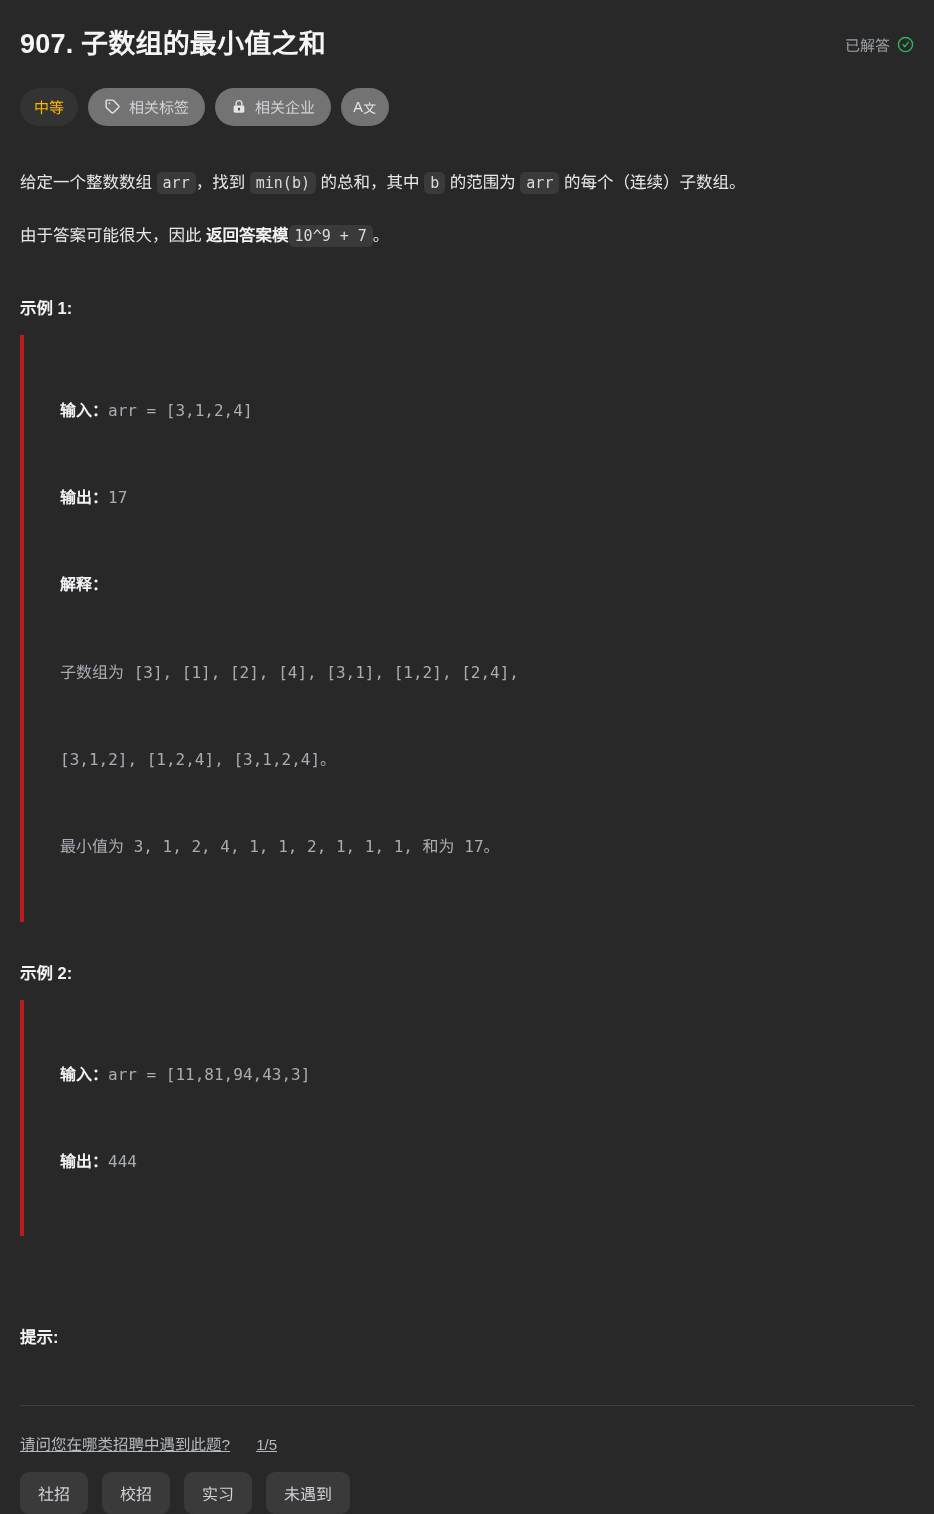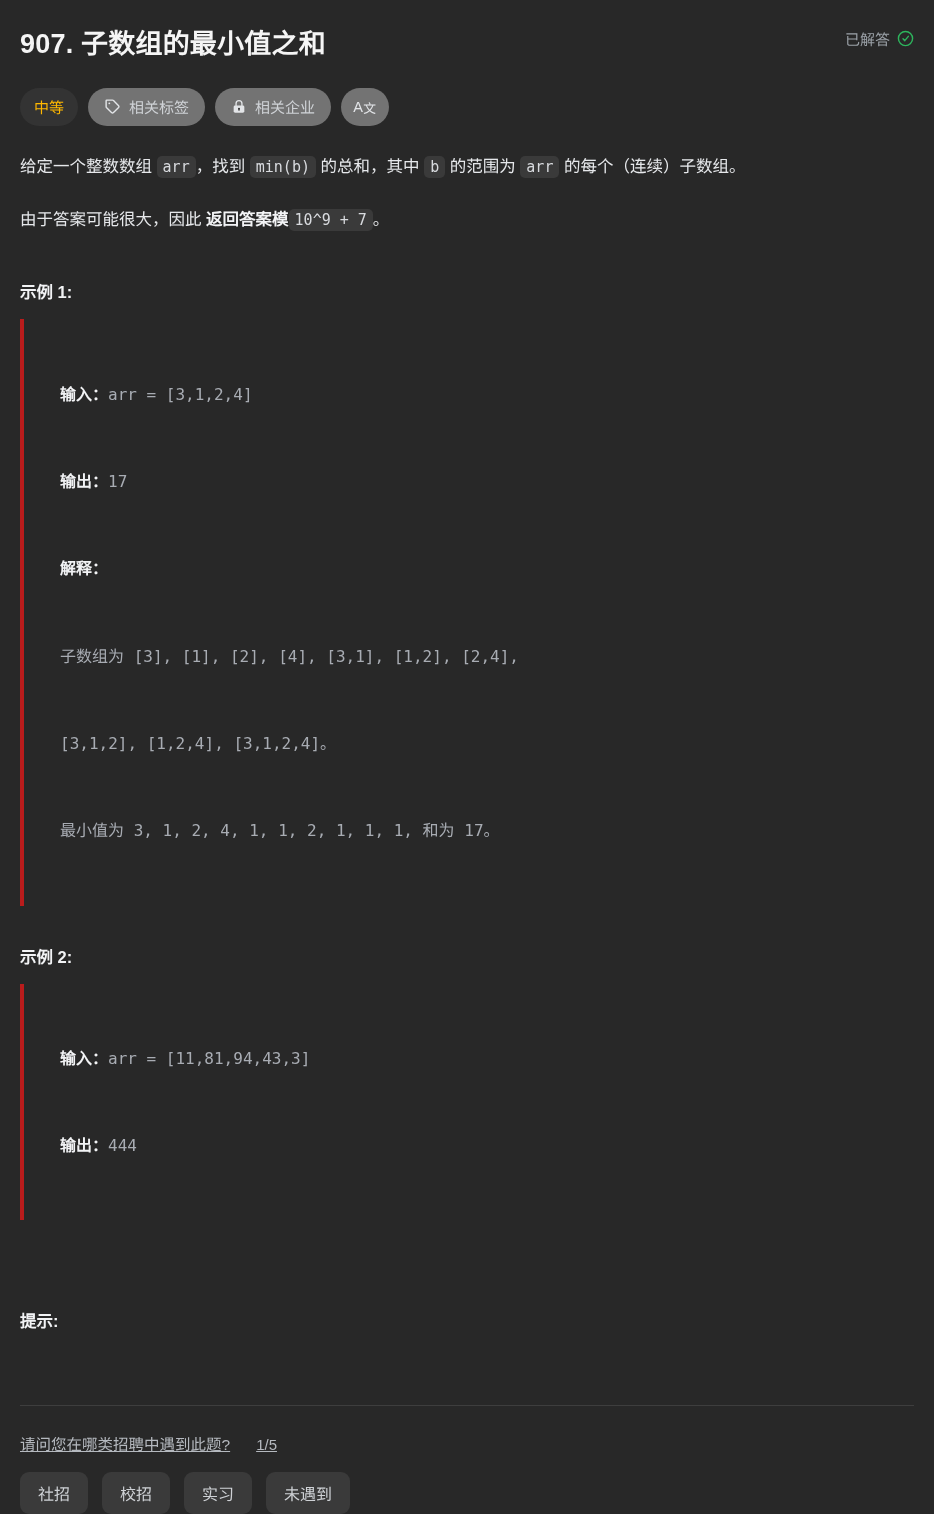--- a/index.html
+++ b/index.html
@@ -22,21 +22,21 @@
     box-sizing: border-box;
     padding: 0 20px;
     position: relative;
     display: flex;
     flex-direction: column;
   }
 
   
   .title-row {
     display: flex;
-    align-items: flex-start;
+    align-items: center;
     justify-content: space-between;
     padding-top: 28px;
   }
   .page-title {
     font-size: 27px;
     font-weight: bold;
     color: #f5f5f5;
     letter-spacing: 0.2px;
     line-height: 1.25;
   }
@@ -80,21 +80,21 @@
     background: #333333;
     padding: 0 14px;
   }
   .chip.icon-only {
     padding: 0 12px;
   }
   .chip svg { display: block; }
 
   
   .content {
-    margin-top: 26px;
+    margin-top: 42px;
     font-size: 16.5px;
     line-height: 1.72;
     color: #e6e8eb;
   }
   .para { margin: 0 0 12px 0; }
   .para.spaced { margin-top: 24px; }
   .bold { font-weight: bold; color: #f2f3f5; }
 
   code.inline {
     font-family: "DejaVu Sans Mono", "Liberation Mono", monospace;

